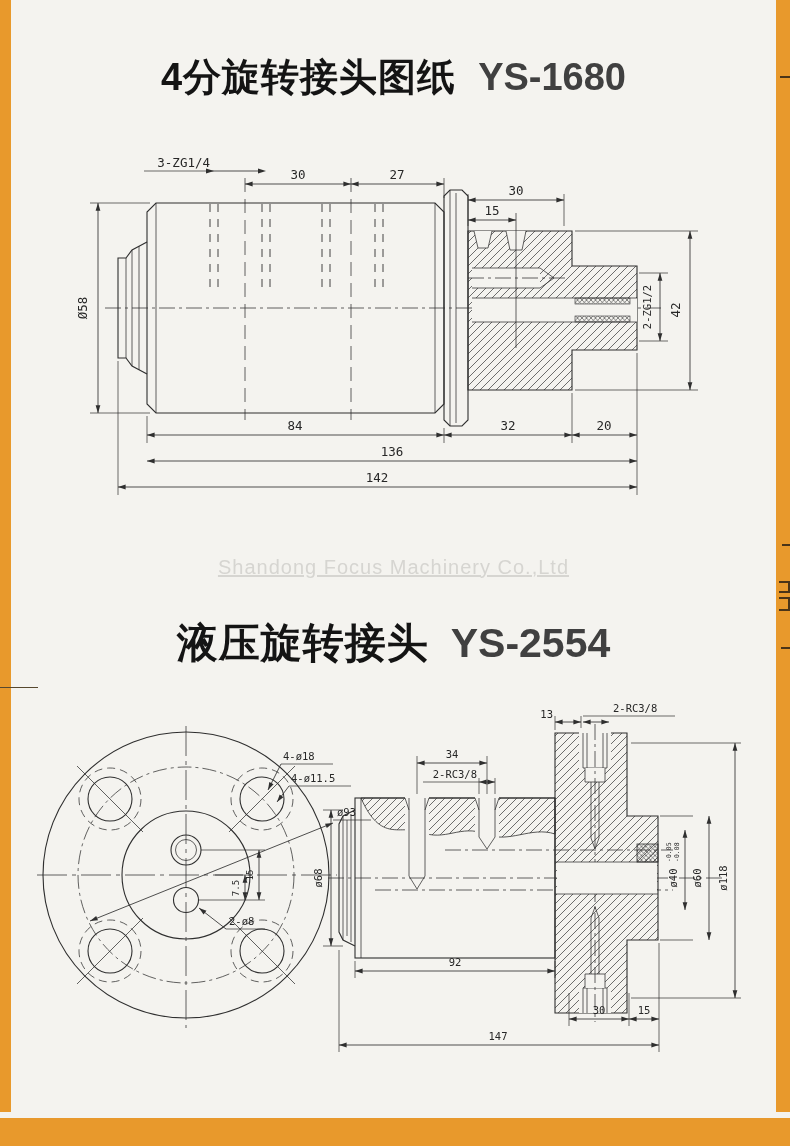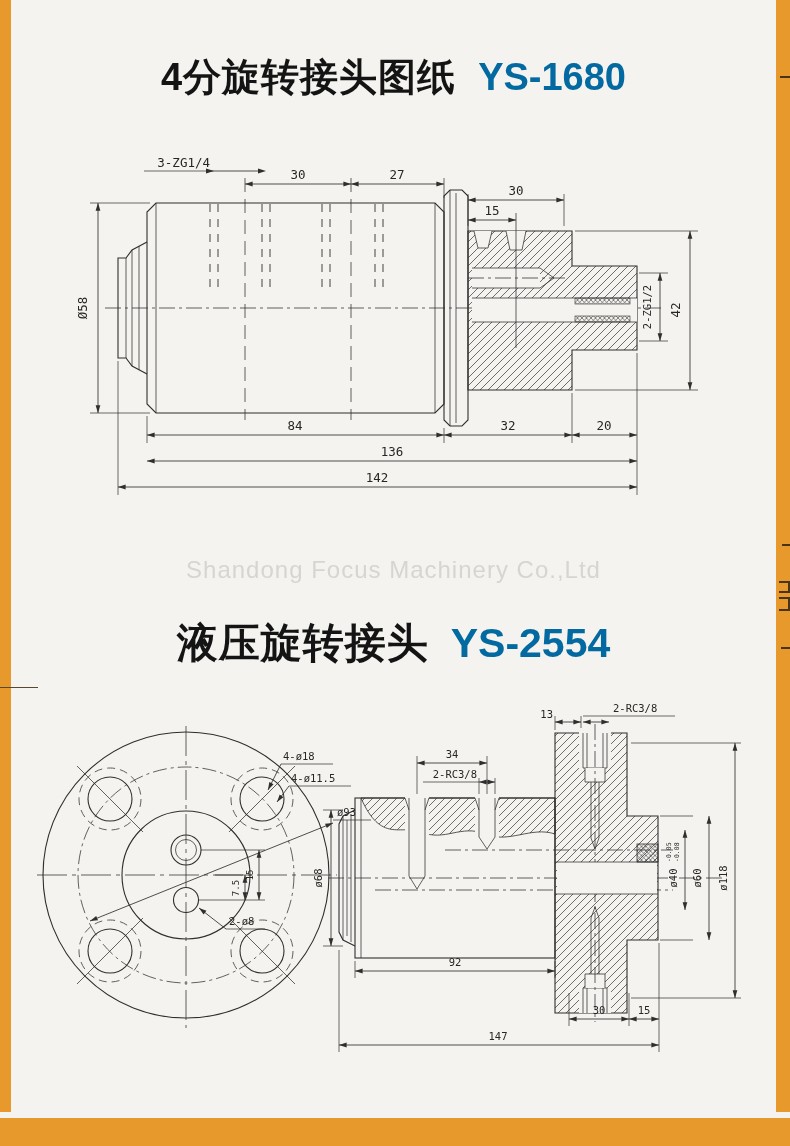--- a/index.html
+++ b/index.html
@@ -9,24 +9,24 @@
   .band-left{position:absolute;left:0;top:0;width:11px;height:1112px;background:#e8992c;}
   .band-right{position:absolute;left:776px;top:0;width:14px;height:1112px;background:#e8992c;}
   .bottom-bar{position:absolute;left:0;top:1118px;width:790px;height:28px;background:#e8992c;}
   .edge-mark{position:absolute;background:#4a3418;}
   .edge-box{position:absolute;border:2px solid #4a3418;border-left:none;background:transparent;}
   .page-rule{position:absolute;left:0;top:687px;width:38px;height:1px;background:#57482e;}
   
   .title-row{position:absolute;left:11px;width:765px;text-align:center;white-space:nowrap;}
   .t1{top:52px;font-size:38px;font-weight:700;color:#141414;letter-spacing:1px;}
   .t2{top:616px;font-size:41px;font-weight:700;color:#141414;letter-spacing:1px;}
-  .model{color:#0369a1;margin-left:22px;letter-spacing:0;}
+  .model{color:#404040;margin-left:22px;letter-spacing:0;}
   
   .watermark{position:absolute;left:11px;top:556px;width:765px;text-align:center;
-             font-size:24px;color:#d6d5d1;letter-spacing:1px;}
+             font-size:20px;color:#d6d5d1;letter-spacing:1px;text-decoration:underline;}
   
   .dwg{position:absolute;}
   .d1{left:60px;top:138px;}
   .d2{left:25px;top:698px;}
   .ln{stroke:#2f2f2f;stroke-width:1.1;fill:none;stroke-linejoin:miter;}
   .lt{stroke:#2f2f2f;stroke-width:0.75;fill:none;}
   .cl{stroke:#2f2f2f;stroke-width:0.75;fill:none;stroke-dasharray:16 4 3 4;}
   .hd{stroke:#2f2f2f;stroke-width:0.9;fill:none;stroke-dasharray:8 7;}
   .dl{stroke:#2f2f2f;stroke-width:0.85;fill:none;}
   .xl{stroke:#2f2f2f;stroke-width:0.7;fill:none;}

